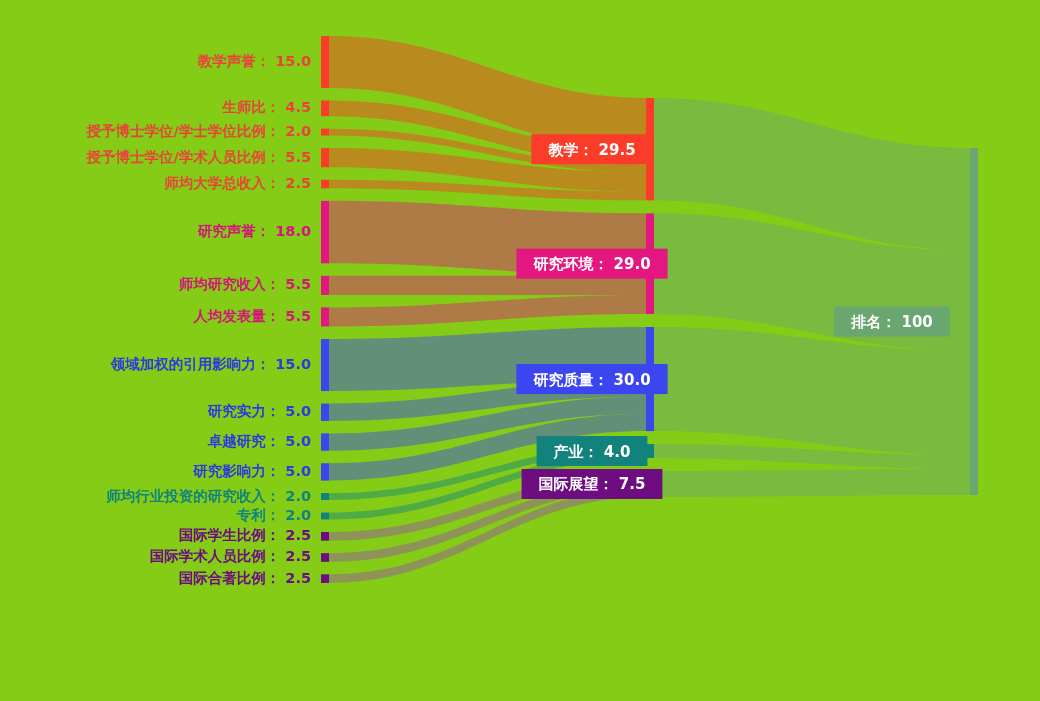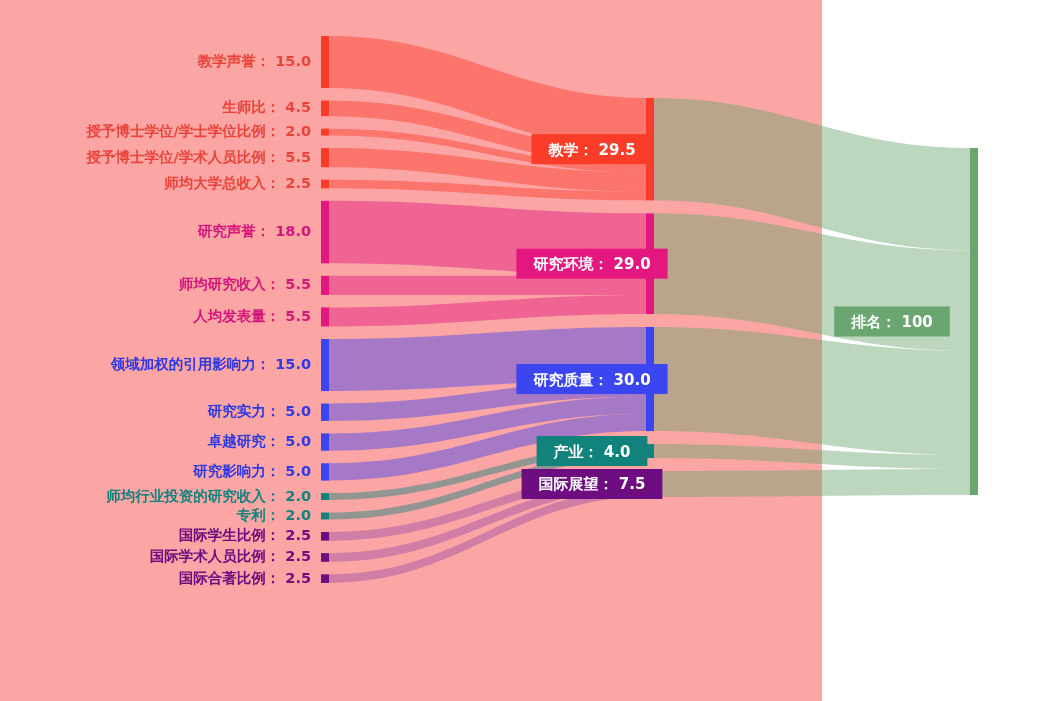--- a/index.html
+++ b/index.html
@@ -8,23 +8,23 @@
     background: #ffffff;
   }
   body {
     width: 1040px;
     height: 701px;
     font-family: "DejaVu Sans", "Liberation Sans", sans-serif;
     overflow: hidden;
   }
   #sankey-root {
     position: relative;
-    width: 822px;
+    width: 1040px;
     height: 701px;
-    background: #fca5a5;
+    background: #84cc16;
     text-decoration: underline;
   }
   svg#sankey-svg {
     display: block;
     width: 1040px;
     height: 701px;
   }
   .link-path {
     fill-opacity: 0.45;
     stroke: none;

